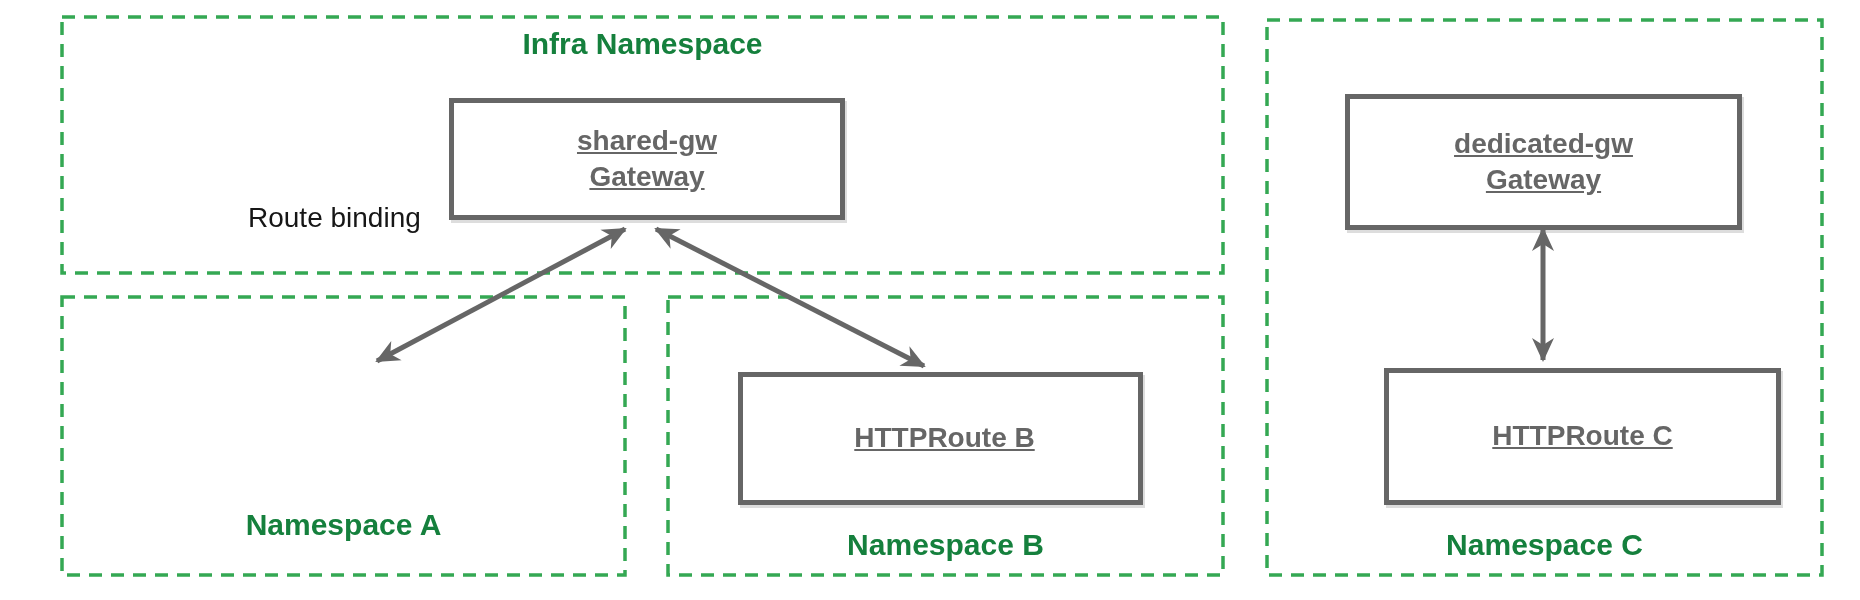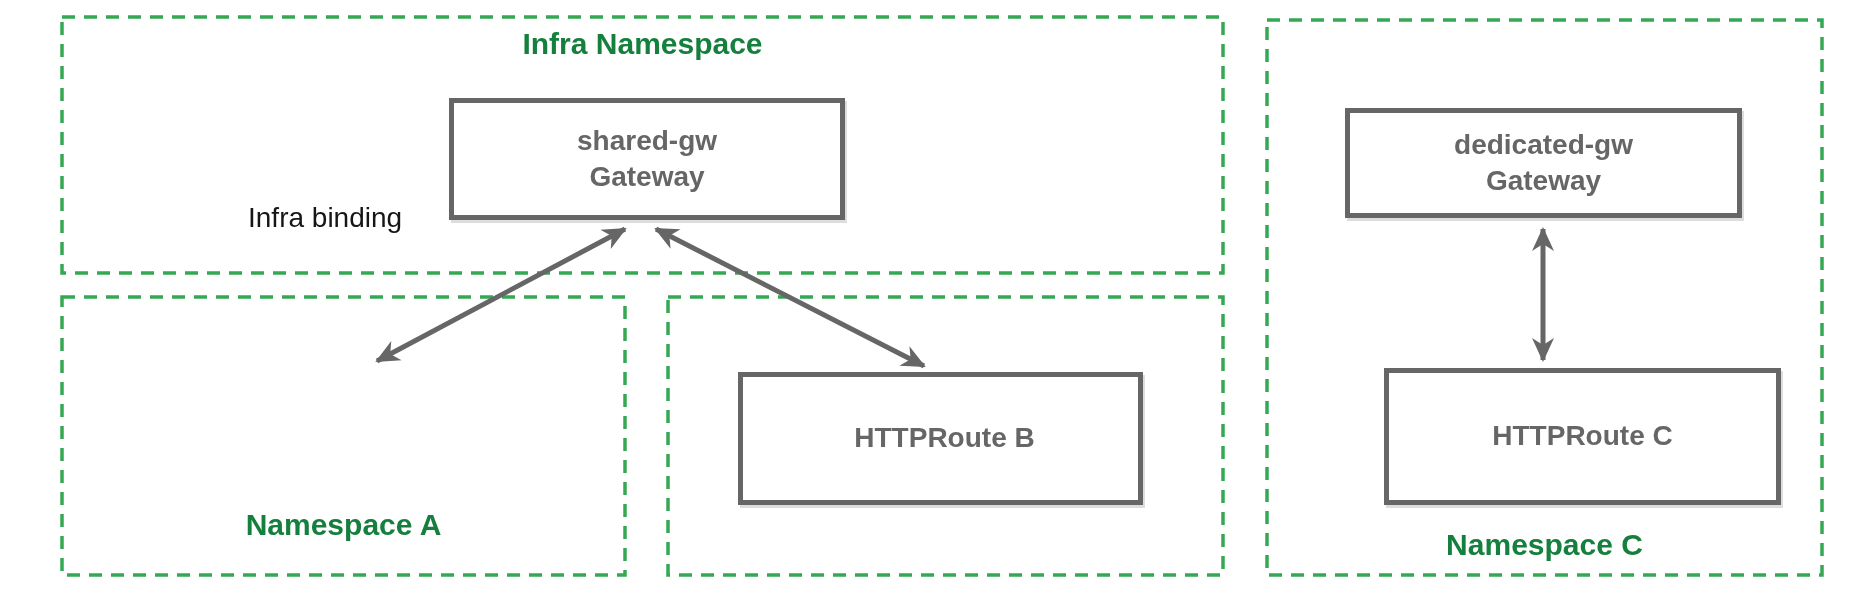--- a/index.html
+++ b/index.html
@@ -30,23 +30,24 @@
     display: flex;
     flex-direction: column;
     align-items: center;
     justify-content: center;
     color: #666666;
     font-weight: 700;
     font-size: 28px;
     line-height: 1.3;
     text-align: center;
     box-shadow: 2px 3px 0 rgba(120,120,120,0.25);
+    text-decoration: underline;
   }
   #node-shared-gw   { left: 449px;  top: 98px;  width: 396px; height: 122px; }
-  #node-dedicated-gw{ left: 1345px; top: 108px;  width: 397px; height: 110px; }
+  #node-dedicated-gw{ left: 1345px; top: 94px;  width: 397px; height: 136px; }
   #node-route-a     { left: 140px;  top: 370px; width: 405px; height: 135px; }
   #node-route-b     { left: 738px;  top: 372px; width: 405px; height: 133px; padding-left: 8px; }
   #node-route-c     { left: 1345px; top: 368px; width: 397px; height: 137px; margin-left: 39px; }
 
   
   .ns-label {
     position: absolute;
     z-index: 1;
     color: #15803d;
     font-weight: 700;
@@ -86,33 +87,34 @@
     <rect x="668" y="297" width="555" height="278" fill="none" stroke="#34a853" stroke-width="3.5" stroke-dasharray="13 9"></rect>
     <rect x="1267" y="20" width="555" height="555" fill="none" stroke="#34a853" stroke-width="3.5" stroke-dasharray="13 9"></rect>
 
     <line x1="625" y1="229" x2="377" y2="361" stroke="#666666" stroke-width="5" marker-start="url(#head)" marker-end="url(#head)"></line>
     <line x1="656" y1="229" x2="924" y2="366" stroke="#666666" stroke-width="5" marker-start="url(#head)" marker-end="url(#head)"></line>
     <line x1="1543" y1="229" x2="1543" y2="360" stroke="#666666" stroke-width="5" marker-start="url(#head)" marker-end="url(#head)"></line>
   </svg>
 
   <div class="ns-label" id="label-infra">Infra Namespace</div>
   <div class="ns-label" id="label-ns-a">Namespace A</div>
+  <div class="ns-label" id="label-ns-b">Namespace B</div>
   <div class="ns-label" id="label-ns-c">Namespace C</div>
 
   <div class="node" id="node-shared-gw">
     <span>shared-gw</span>
     <span>Gateway</span>
   </div>
   <div class="node" id="node-dedicated-gw">
     <span>dedicated-gw</span>
     <span>Gateway</span>
   </div>
 
   <div class="node" id="node-route-b">
     <span>HTTPRoute B</span>
   </div>
   <div class="node" id="node-route-c">
     <span>HTTPRoute C</span>
   </div>
 
-  <div class="annotation" id="label-route-binding">Infra binding</div>
+  <div class="annotation" id="label-route-binding">Route binding</div>
 
 </div>
 
 </body></html>

